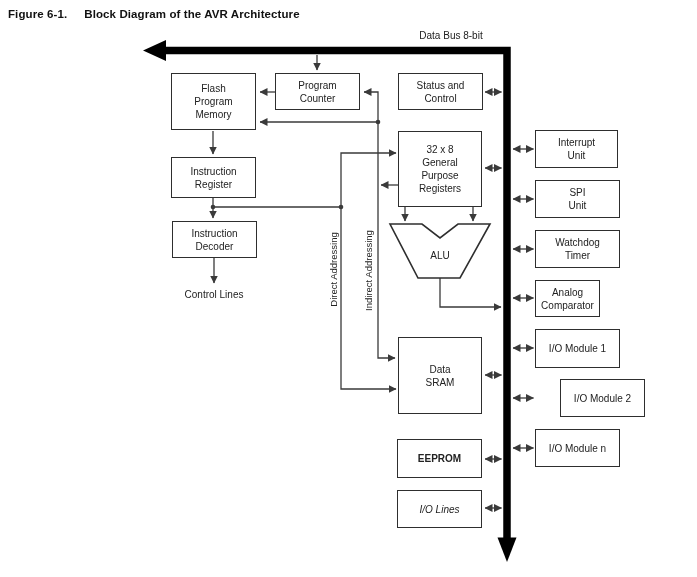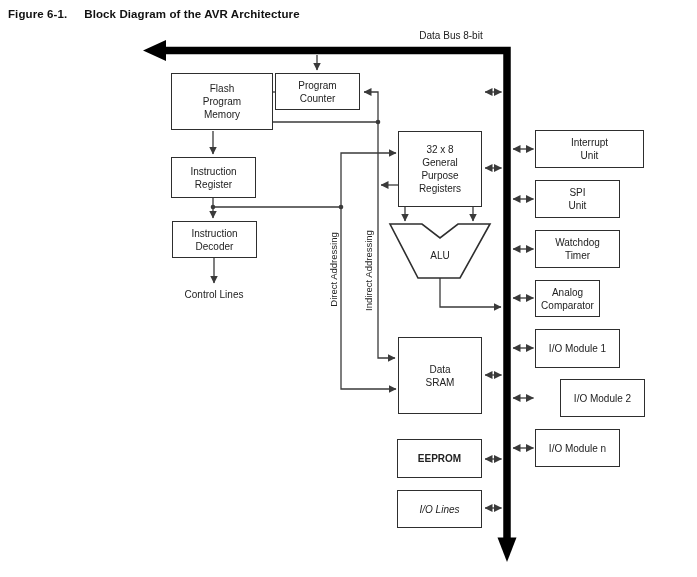--- a/index.html
+++ b/index.html
@@ -97,39 +97,41 @@
 
     <g fill="#3a3a3a">
       <circle cx="213" cy="207" r="2.3"></circle>
       <circle cx="341" cy="207" r="2.3"></circle>
       <circle cx="378" cy="122" r="2.3"></circle>
     </g>
 
     <polygon points="390,224 422,224 440,238 458,224 490,224 460,278 418,278" fill="#ffffff" stroke="#2e2e2e" stroke-width="1.6"></polygon>
   </svg>
 
-  <div class="box" style="left:171px;top:73px;width:102px;height:57px;">Flash
+  <div class="box" style="left:171px;top:73px;width:85px;height:57px;">Flash
 Program
 Memory</div>
   <div class="box" style="left:275px;top:73px;width:85px;height:37px;">Program
 Counter</div>
+  <div class="box" style="left:398px;top:73px;width:85px;height:37px;">Status and
+Control</div>
   <div class="box" style="left:398px;top:131px;width:84px;height:76px;">32 x 8
 General
 Purpose
 Registers</div>
   <div class="box" style="left:171px;top:157px;width:85px;height:41px;">Instruction
 Register</div>
   <div class="box" style="left:172px;top:221px;width:85px;height:37px;">Instruction
 Decoder</div>
   <div class="box" style="left:398px;top:337px;width:84px;height:77px;">Data
 SRAM</div>
   <div class="box" style="left:397px;top:439px;width:85px;height:39px;font-weight:bold;">EEPROM</div>
   <div class="box" style="left:397px;top:490px;width:85px;height:38px;font-style:italic;">I/O Lines</div>
 
-  <div class="box" style="left:535px;top:130px;width:109px;height:38px;">Interrupt
+  <div class="box" style="left:535px;top:130px;width:83px;height:38px;">Interrupt
 Unit</div>
   <div class="box" style="left:535px;top:180px;width:85px;height:38px;">SPI
 Unit</div>
   <div class="box" style="left:535px;top:230px;width:85px;height:38px;">Watchdog
 Timer</div>
   <div class="box" style="left:535px;top:280px;width:65px;height:37px;">Analog
 Comparator</div>
   <div class="box" style="left:535px;top:329px;width:85px;height:39px;">I/O Module 1</div>
   <div class="box" style="left:535px;top:379px;width:85px;height:38px;margin-left:25px;">I/O Module 2</div>
   <div class="box" style="left:535px;top:429px;width:85px;height:38px;">I/O Module n</div>

